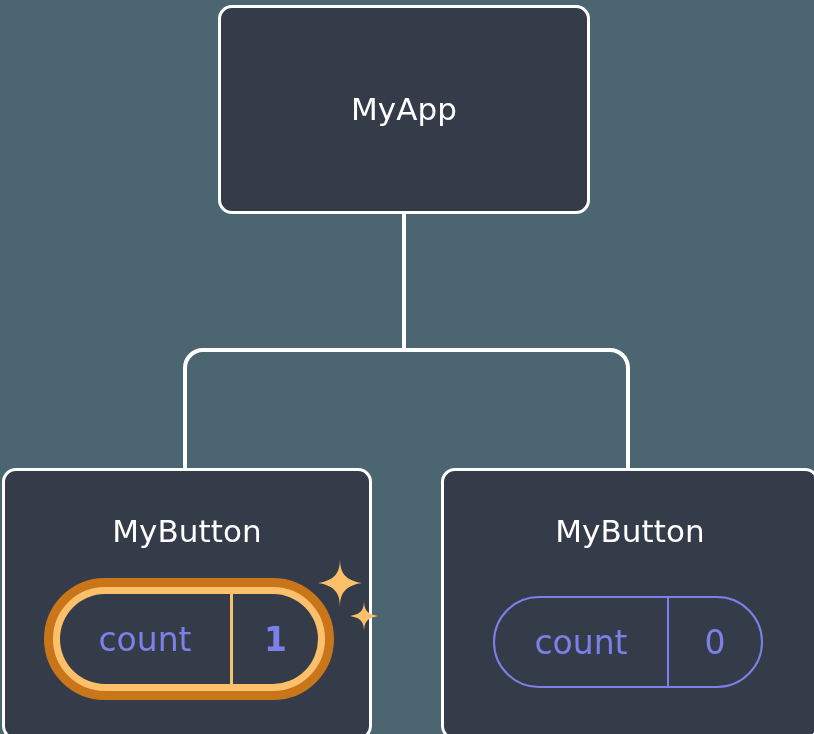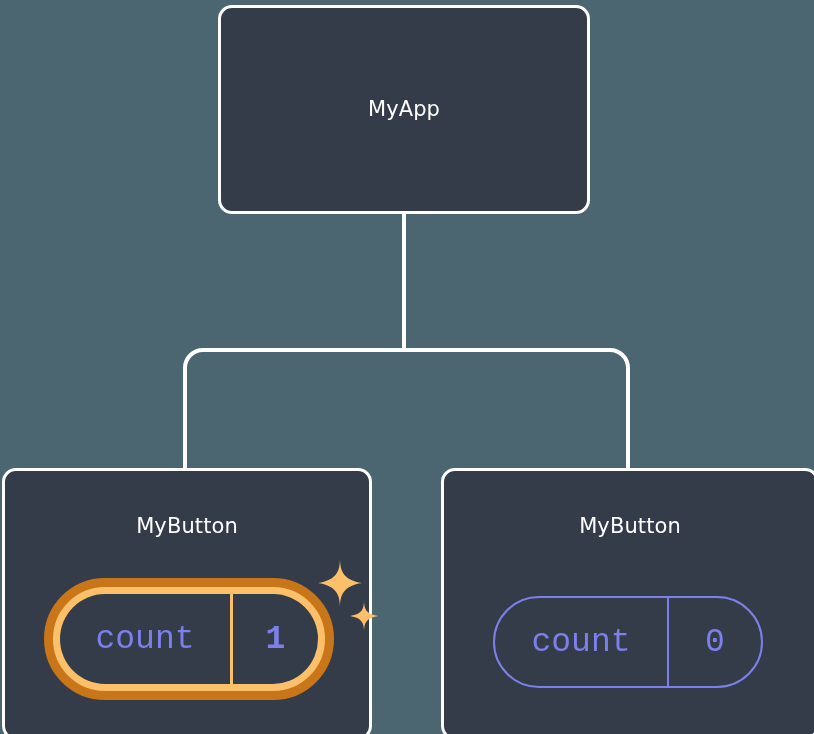--- a/index.html
+++ b/index.html
@@ -32,21 +32,21 @@
     box-sizing: border-box;
     background: #343b49;
     border: 3px solid #ffffff;
     border-radius: 14px;
     display: flex;
     flex-direction: column;
     align-items: center;
   }
   .node-title {
     color: #ffffff;
-    font-size: 21px;
+    font-size: 31px;
     font-weight: 400;
     letter-spacing: 0.1px;
     line-height: 1;
     white-space: nowrap;
   }
 
   
   #node-myapp {
     left: 218px;
     top: 5px;
@@ -85,21 +85,20 @@
     background: #343b49;
     border-radius: 999px;
   }
   .pill-key, .pill-val {
     display: flex;
     align-items: center;
     justify-content: center;
     line-height: 1;
     white-space: nowrap;
     color: #7c80e8;
-    font-family: Liberation Mono, monospace;
   }
 
   
   .state-pill.plain {
     width: 270px;
     height: 92px;
     border: 2px solid #7c80e8;
   }
   .state-pill.plain .pill-key {
     width: 172px;

